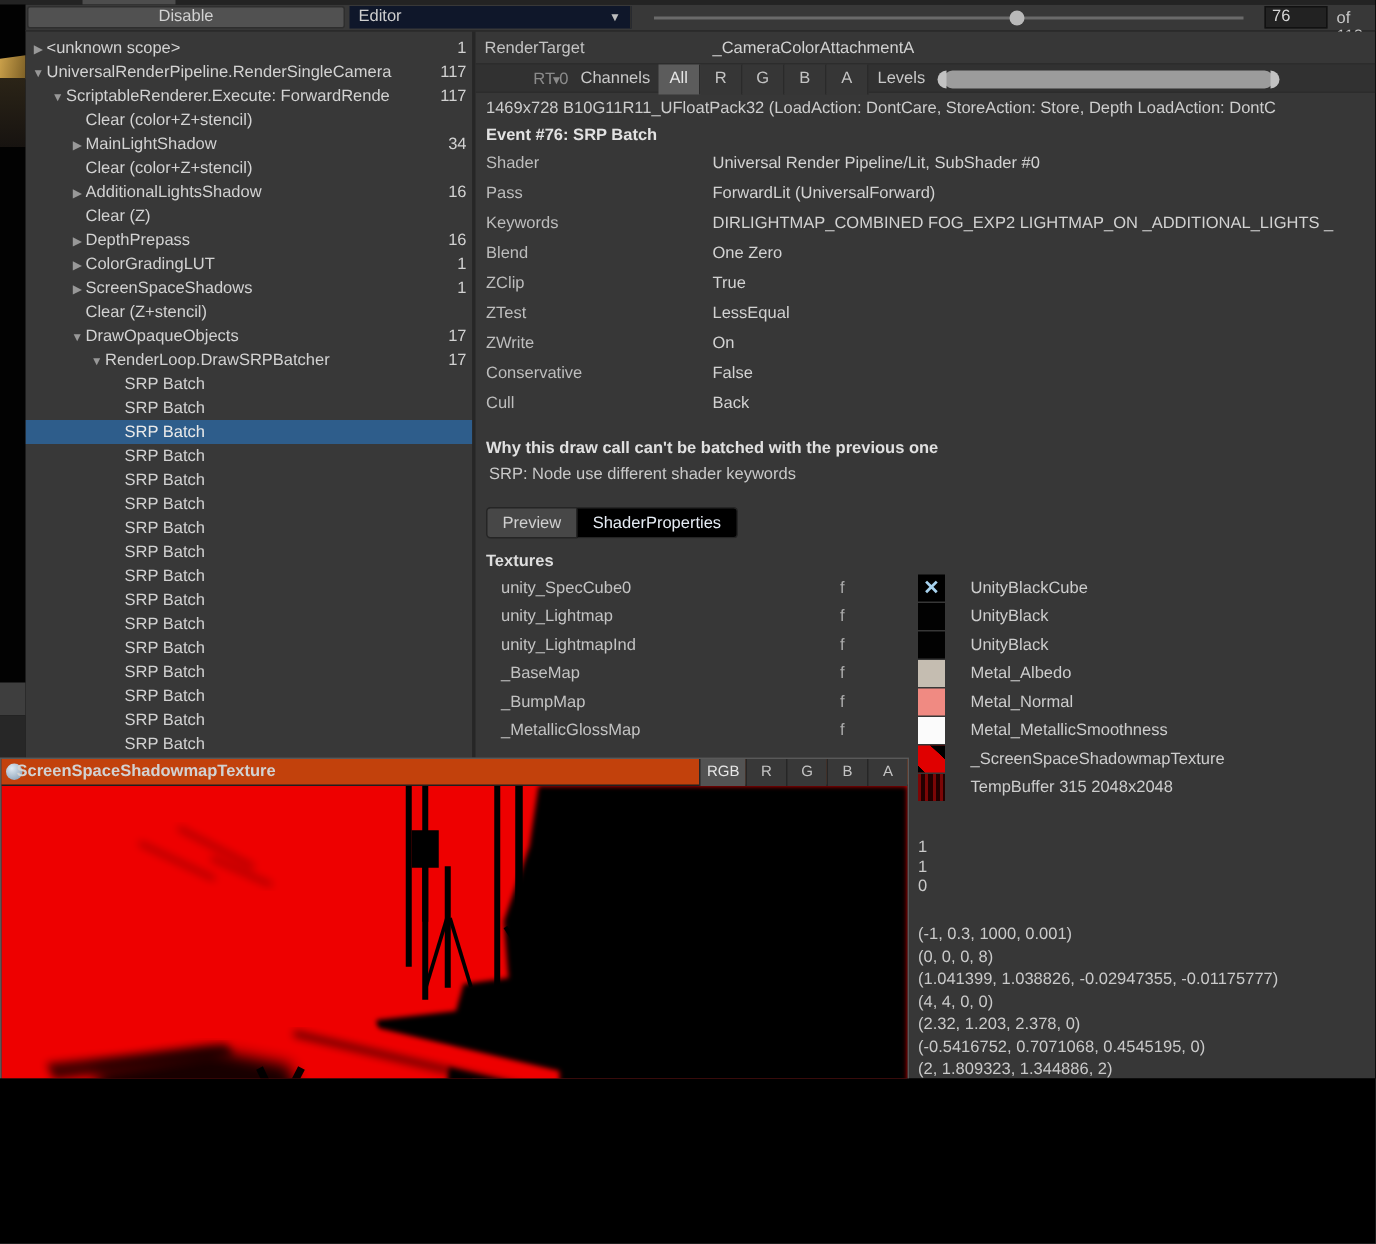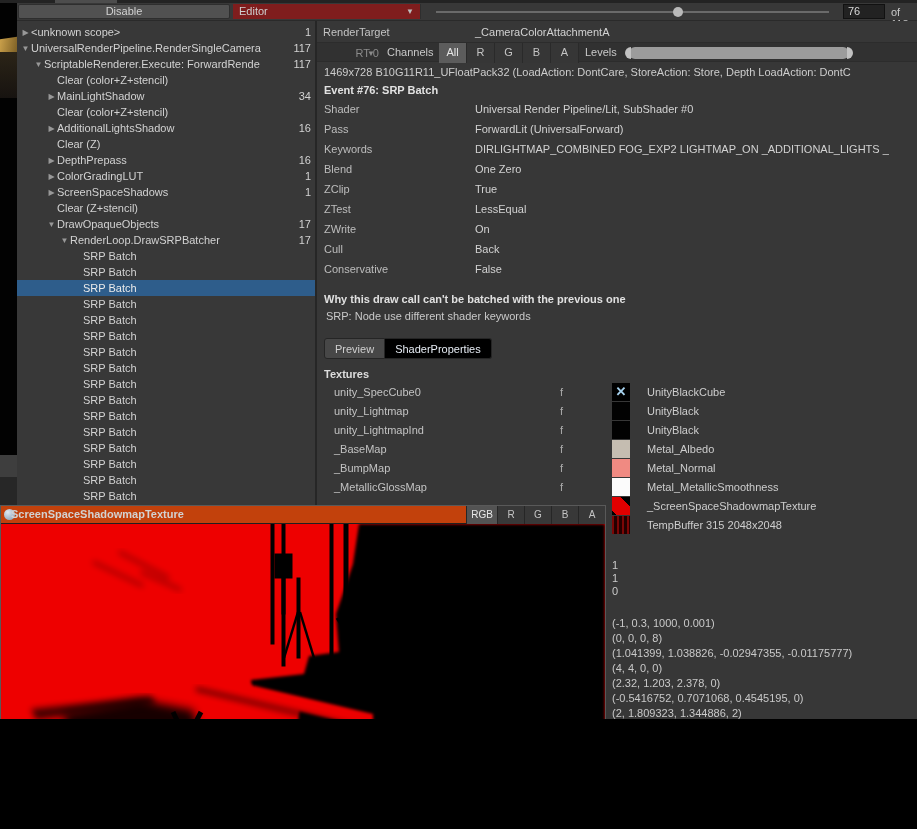--- a/index.html
+++ b/index.html
@@ -19,21 +19,21 @@
 
   .top-edge { position:absolute; left:0; top:0; width:917px; height:3px; background:#232323; }
   .partial-tab { position:absolute; left:55px; top:0; width:62px; height:3px; background:#4d4d4d; }
 
   
   .toolbar { position:absolute; left:17px; top:3px; width:900px; height:18px; background:#383838;
              border-bottom:1px solid #2a2a2a; }
   .btn-disable { position:absolute; left:1px; top:1px; width:212px; height:15px; background:#515151;
                  border:1px solid #2e2e2e; border-radius:2px; color:#d2d2d2; text-align:center;
                  line-height:13px; font-size:11px; }
-  .dd-editor { position:absolute; left:216px; top:1px; width:188px; height:15px; background:#7f1d1d;
+  .dd-editor { position:absolute; left:216px; top:1px; width:188px; height:15px; background:#0f172a;
                border-right:1px solid #2e2e2e; line-height:15px; padding-left:6px; color:#cfcfcf; }
   .dd-editor .arrow { position:absolute; right:6px; top:0; font-size:8px; color:#bdbdbd; }
   .frame-slider { position:absolute; left:413px; top:0; width:405px; height:17px; }
   .frame-slider .track { position:absolute; left:6px; right:6px; top:8px; height:2px; background:#6a6a6a; }
   .frame-slider .thumb { position:absolute; left:60%; top:4px; width:10px; height:10px; border-radius:50%;
                          background:#b9b9b9; }
   .frame-field { position:absolute; left:826px; top:1px; width:42px; height:15px; background:#222;
                  border:1px solid #111; color:#d6d6d6; padding-left:4px; line-height:13px; font-size:11px; }
   .of-total { position:absolute; left:874px; top:3px; color:#c8c8c8; }
 
@@ -332,22 +332,22 @@
     <div class="surface-info">1469x728 B10G11R11_UFloatPack32 (LoadAction: DontCare, StoreAction: Store, Depth LoadAction: DontC</div>
     <div class="event-title">Event #76: SRP Batch</div>
     <div id="prop-rows">
         <div class="prop-row"><span class="plabel">Shader</span><span class="pvalue">Universal Render Pipeline/Lit, SubShader #0</span></div>
         <div class="prop-row"><span class="plabel">Pass</span><span class="pvalue">ForwardLit (UniversalForward)</span></div>
         <div class="prop-row"><span class="plabel">Keywords</span><span class="pvalue">DIRLIGHTMAP_COMBINED FOG_EXP2 LIGHTMAP_ON _ADDITIONAL_LIGHTS _</span></div>
         <div class="prop-row"><span class="plabel">Blend</span><span class="pvalue">One Zero</span></div>
         <div class="prop-row"><span class="plabel">ZClip</span><span class="pvalue">True</span></div>
         <div class="prop-row"><span class="plabel">ZTest</span><span class="pvalue">LessEqual</span></div>
         <div class="prop-row"><span class="plabel">ZWrite</span><span class="pvalue">On</span></div>
+        <div class="prop-row"><span class="plabel">Conservative</span><span class="pvalue">False</span></div>
         <div class="prop-row"><span class="plabel">Cull</span><span class="pvalue">Back</span></div>
-        <div class="prop-row"><span class="plabel">Conservative</span><span class="pvalue">False</span></div>
       </div>
     <div class="why-title">Why this draw call can't be batched with the previous one</div>
     <div class="why-reason">SRP: Node use different shader keywords</div>
     <div class="tabs">
       <div class="tab">Preview</div>
       <div class="tab right active">ShaderProperties</div>
     </div>
     <div class="tex-header">Textures</div>
     <div class="tex-rows" id="tex-rows">
         <div class="tex-row">

